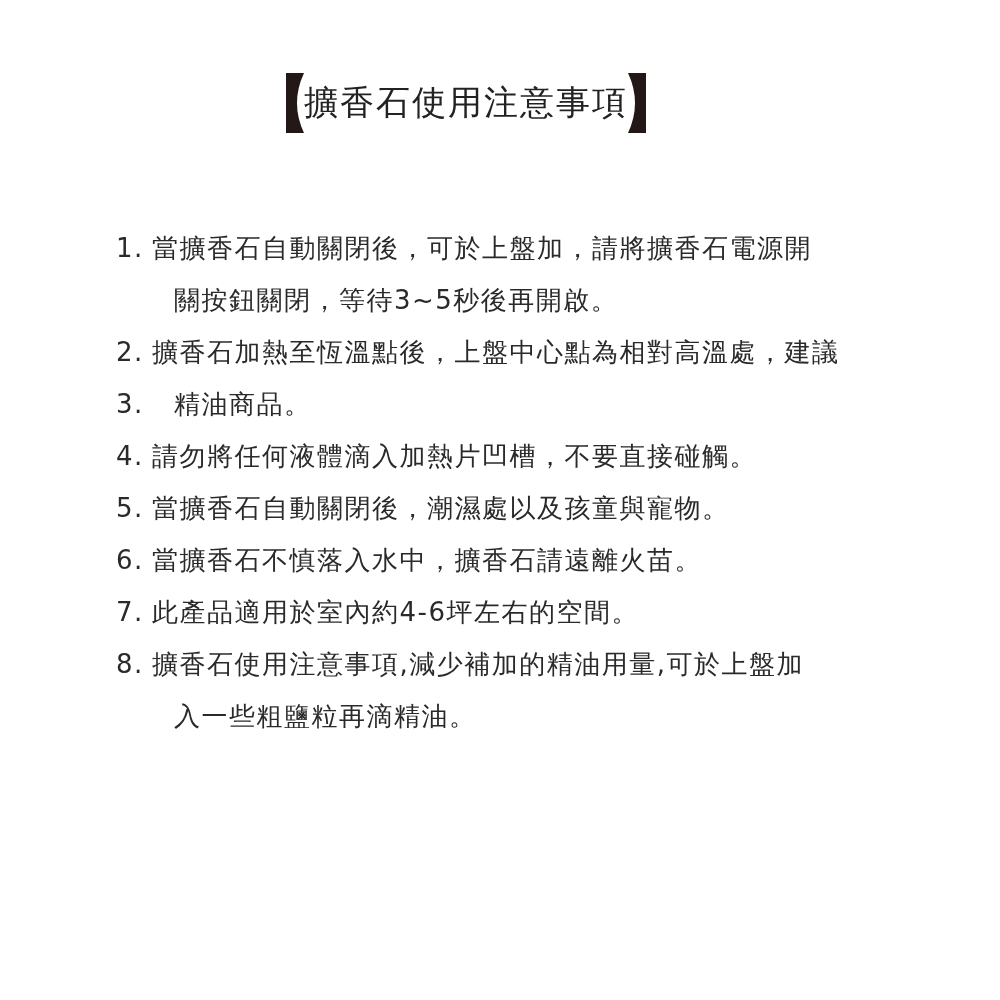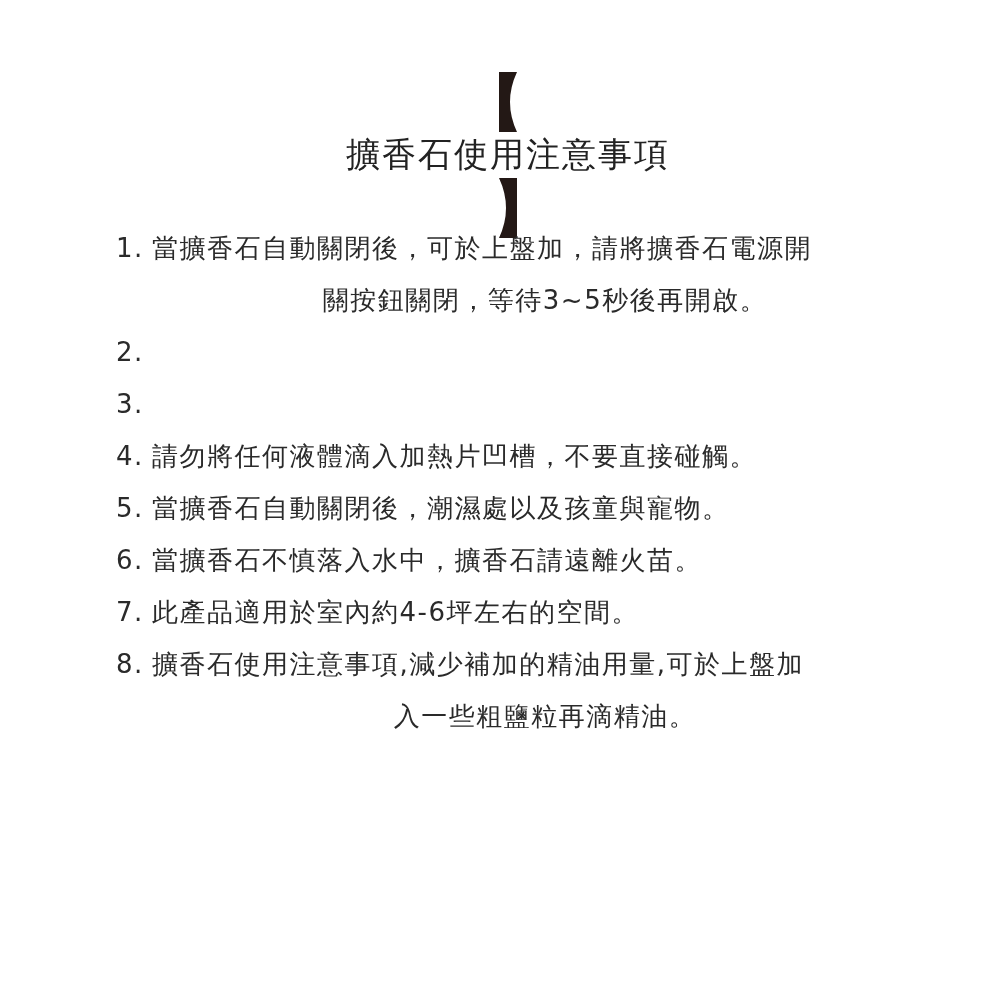--- a/index.html
+++ b/index.html
@@ -1,27 +1,27 @@
 <!DOCTYPE html>
 <html><head>
 <meta charset="utf-8">
 <style>
   html, body { margin: 0; padding: 0; background: #ffffff; }
   body { width: 1000px; height: 1000px; position: relative; overflow: hidden;
          font-family: "DejaVu Sans", "Liberation Sans", sans-serif; color: #1e1e1e; }
   .title-wrap { position: absolute; top: 72px; left: 286px; width: 444px; height: 62px;
-                display: flex; align-items: center; justify-content: flex-start; flex-direction: column; }
+                display: flex; align-items: center; justify-content: flex-start; }
   .bracket { width: 18px; height: 60px; position: relative; }
   .bracket svg { width: 18px; height: 60px; display: block; }
   .title { font-size: 34px; letter-spacing: 2px; font-weight: 300; color: #222; white-space: nowrap; }
   .list { position: absolute; top: 222px; left: 116px; width: 800px; margin: 0; padding: 0; list-style: none; }
   .item { display: flex; font-size: 26px; line-height: 52px; color: #2a2a2a; letter-spacing: 1.5px; }
   .num { width: 36px; flex: 0 0 36px; white-space: nowrap; }
   .text { flex: 1; padding-left: 0px; }
-  .line2 { padding-left: 22px; text-align: center; }
+  .line2 { padding-left: 22px; }
 </style>
 </head>
 <body>
 
 <div class="title-wrap">
   <span class="bracket">
     <svg viewBox="0 0 18 60">
         <path d="M0 0 H18 Q4 30 18 60 H0 Z" fill="#231815"></path>
       </svg>
   </span>
@@ -37,25 +37,27 @@
   <li class="item">
     <span class="num">1.</span>
     <div class="text">
       <div>當擴香石自動關閉後，可於上盤加，請將擴香石電源開</div>
       <div class="line2">關按鈕關閉，等待3~5秒後再開啟。</div>
     </div>
   </li>
   <li class="item">
     <span class="num">2.</span>
     <div class="text">
+      <div>擴香石加熱至恆溫點後，上盤中心點為相對高溫處，建議</div>
     </div>
   </li>
   <li class="item">
     <span class="num">3.</span>
     <div class="text">
+      <div class="line2">精油商品。</div>
     </div>
   </li>
   <li class="item">
     <span class="num">4.</span>
     <div class="text">
       <div>請勿將任何液體滴入加熱片凹槽，不要直接碰觸。</div>
     </div>
   </li>
   <li class="item">
     <span class="num">5.</span>

